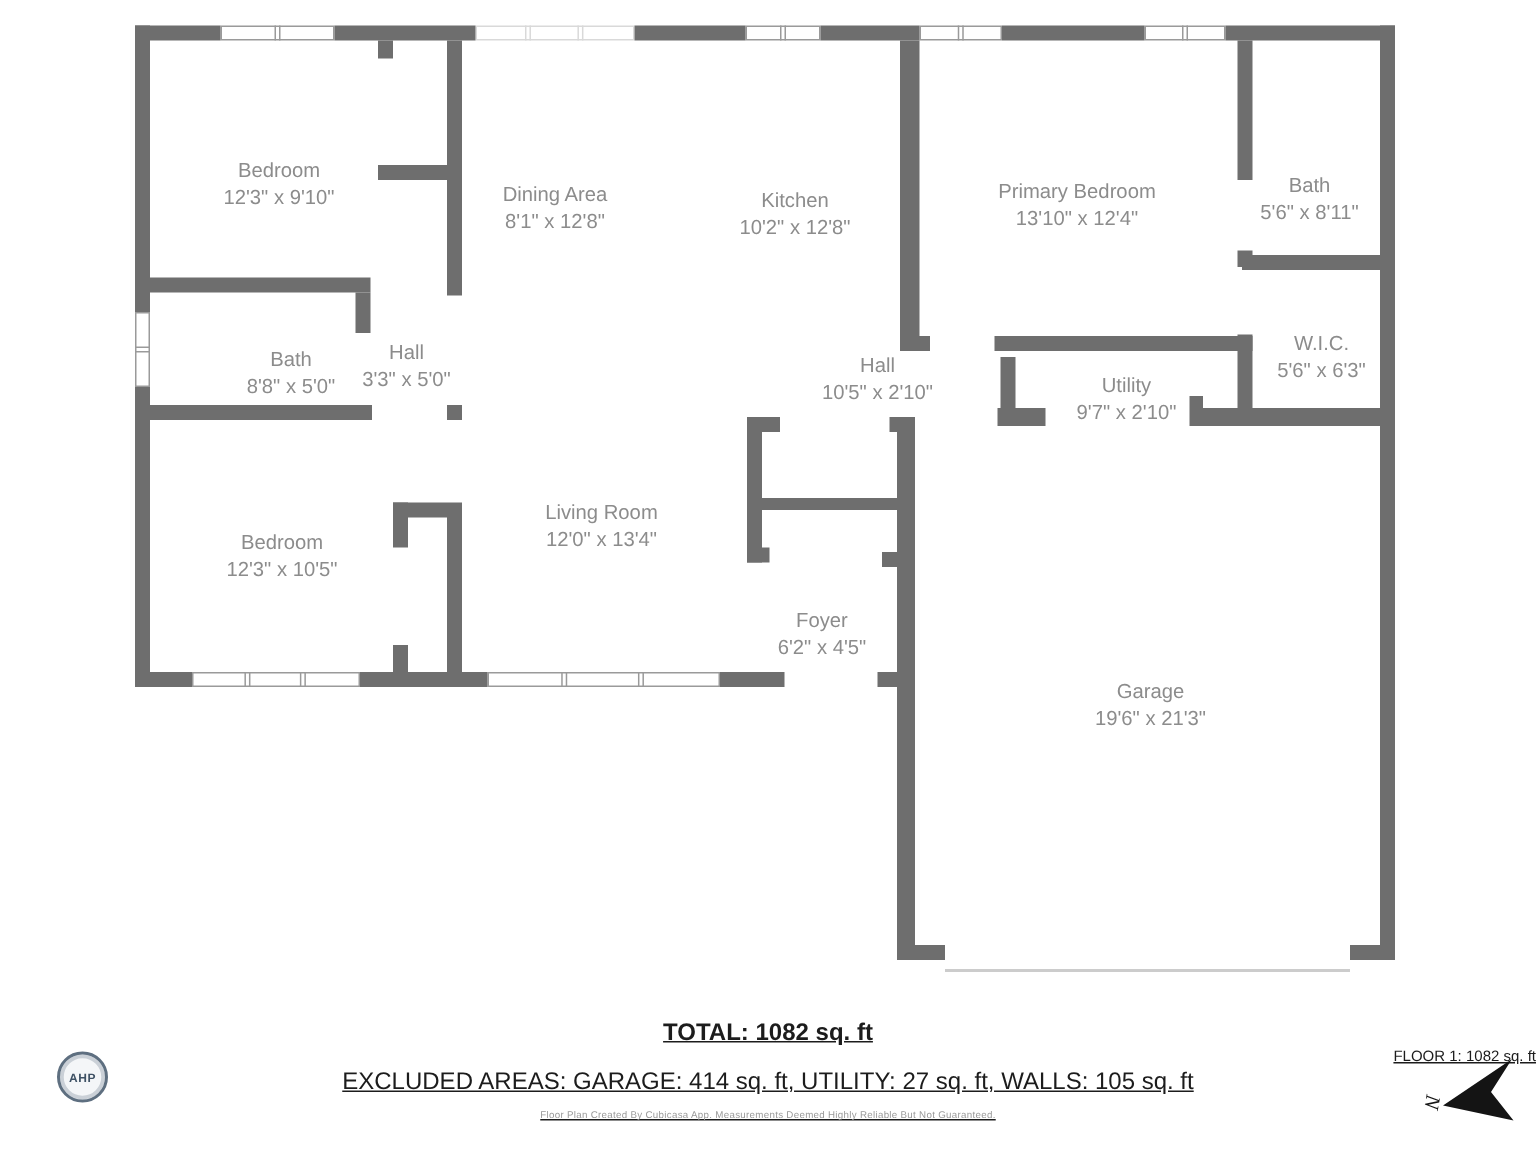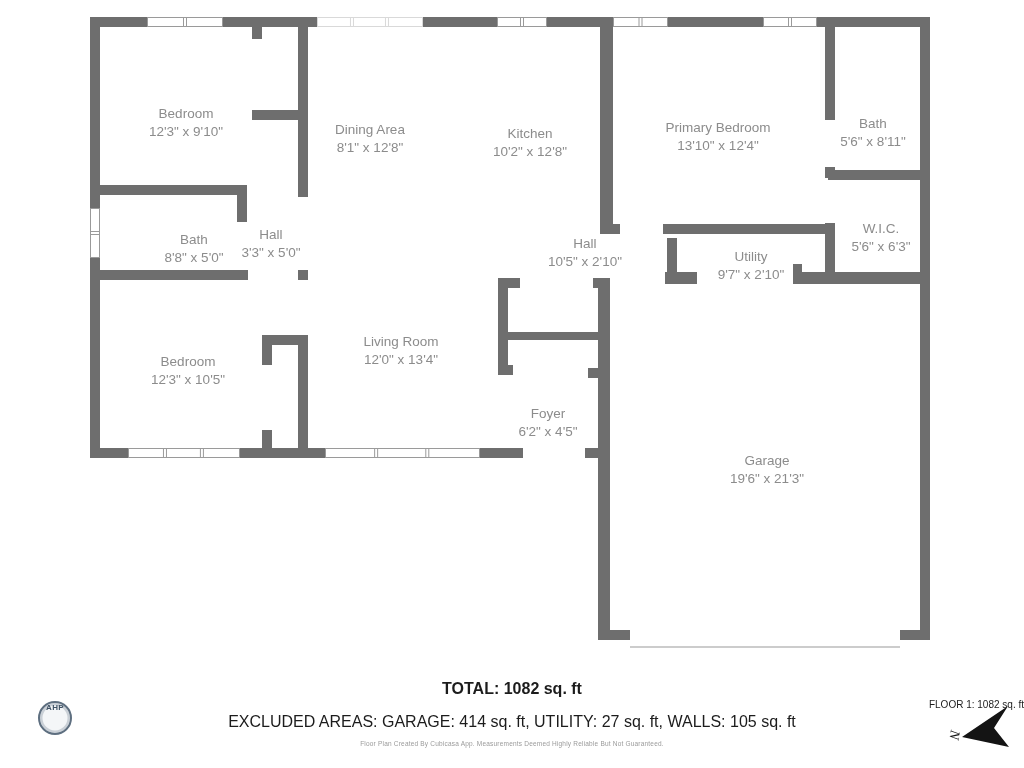--- a/index.html
+++ b/index.html
@@ -1,26 +1,26 @@
 <!DOCTYPE html>
 <html><head>
 <meta charset="utf-8">
 <style>
   html,body{margin:0;padding:0;background:#ffffff;}
   body{width:1024px;height:768px;position:relative;font-family:"Liberation Sans",sans-serif;overflow:hidden;}
   #stage{position:absolute;inset:0;}
   #plan-svg{position:absolute;left:0;top:0;}
-  .footer{position:absolute;left:0;top:680px;width:1024px;text-align:center;color:#1c1c1c;}
+  .footer{position:absolute;left:0;top:680px;width:1024px;text-align:center;color:#1c1c1c;text-decoration:underline;}
   .footer-total{font-size:16px;font-weight:bold;line-height:17px;}
   .footer-floor{font-size:10px;line-height:16px;text-align:right;}
   .footer-excluded{font-size:16px;line-height:17px;}
   .footer-disclaimer{font-size:6.5px;color:#9a9a9a;margin-top:10px;letter-spacing:.2px;}
   .logo{position:absolute;left:38px;top:701px;width:30px;height:30px;border-radius:50%;
         border:2px solid #5e6f80;box-shadow:inset 0 0 0 2.5px rgba(94,111,128,.28);
-        display:flex;justify-content:center;background:#f4f6f8;}
+        display:flex;align-items:center;justify-content:center;background:#f4f6f8;}
   .logo span{font-size:8px;font-weight:bold;color:#3f5265;letter-spacing:.4px;}
   .compass{position:absolute;left:942px;top:698px;}
 </style>
 </head>
 <body>
 
 <div id="stage">
 
   <svg id="plan-svg" width="1024" height="768" viewBox="0 0 1024 768">
       <g>

